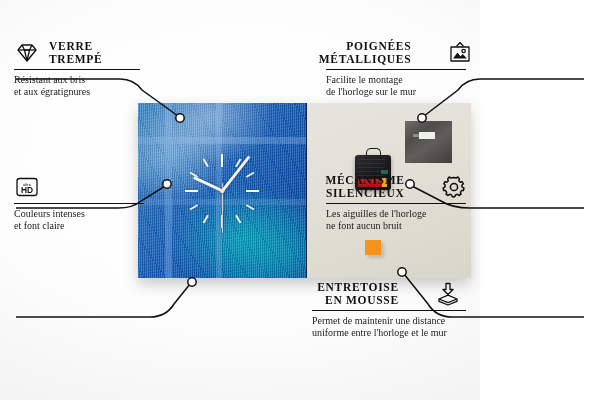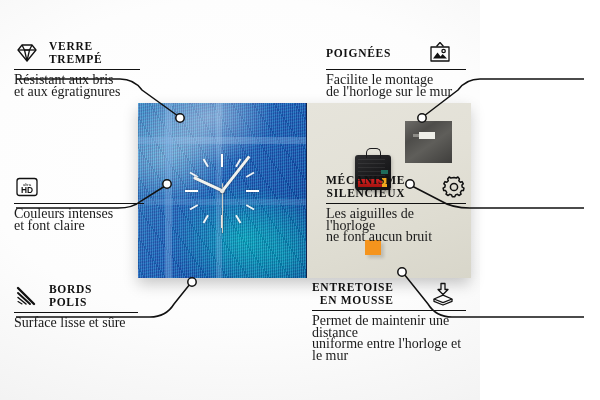--- a/index.html
+++ b/index.html
@@ -79,29 +79,29 @@
     background:repeating-linear-gradient(180deg,rgba(255,255,255,.07) 0 1px,transparent 1px 4px);}
   .mech .chip{position:absolute;right:3px;top:15px;width:7px;height:4px;background:#1f6b5a;}
   .foam{
     position:absolute;left:58px;top:137px;width:16px;height:15px;
     background:#f5941d;box-shadow:3px 3px 3px rgba(0,0,0,.14);
   }
 
   
   .callout{position:absolute;}
   .callout .head{display:flex;align-items:center;gap:9px;}
-  .callout.right .head{justify-content:flex-start;gap:36px;}
+  .callout.right .head{justify-content:center;gap:36px;}
   .title{
     font-weight:700;font-size:11.5px;line-height:13px;letter-spacing:.7px;
     color:#111;text-transform:uppercase;white-space:nowrap;
   }
   .callout.right .title{text-align:right;}
   .rule{height:1.4px;background:#111;margin-top:3px;}
   .desc{
-    font-size:14px;line-height:11.5px;color:#1a1a1a;margin-top:4px;white-space:pre-line;
+    font-size:10px;line-height:11.5px;color:#1a1a1a;margin-top:4px;white-space:pre-line;
   }
   .callout.right .desc{text-align:left;}
   .ico{width:26px;height:26px;flex:0 0 26px;display:block;}
   .ico svg{display:block;width:26px;height:26px;}
 
   .c1{left:14px;top:40px;width:126px;}
   .c2{left:14px;top:174px;width:130px;}
   .c3{left:14px;top:283px;width:124px;}
   .c4{right:14px;top:40px;width:140px;}
   .c5{right:14px;top:174px;width:140px;}
@@ -232,45 +232,26 @@
           <text x="13" y="11.6" font-family="Liberation Sans, sans-serif" font-size="4.4" text-anchor="middle" fill="#111">ultra</text>
           <text x="13" y="19.2" font-family="Liberation Sans, sans-serif" font-size="8.4" font-weight="bold" text-anchor="middle" fill="#111">HD</text>
         </svg>
       </span>
     </div>
     <div class="rule"></div>
     <div class="desc">Couleurs intenses
 et font claire</div>
   </div>
 
-  <div class="callout c3">
-    <div class="head">
-      <span class="ico">
-        <svg viewBox="0 0 26 26">
-            <g stroke="#111" stroke-linecap="round">
-          <path d="M4 5 L20 21" stroke-width="2.4"></path>
-          <path d="M4 10 L16 21" stroke-width="1.9"></path>
-          <path d="M4 14.5 L12 21" stroke-width="1.5"></path>
-          <path d="M4 18.5 L8 21" stroke-width="1.1"></path>
-        </g>
-          </svg>
-      </span>
-      <span class="title">
-        <span>BORDS</span><br>
-        <span>POLIS</span>
-      </span>
-    </div>
-    <div class="rule"></div>
-    <div class="desc">Surface lisse et sûre</div>
-  </div>
 
   <div class="callout c4 right">
     <div class="head">
       <span class="title">
         <span>POIGNÉES</span><br>
+        <span>MÉTALLIQUES</span>
       </span>
       <span class="ico">
         <svg viewBox="0 0 26 26">
             <g fill="none" stroke="#111" stroke-width="1.3" stroke-linejoin="round">
           <path d="M13 2.5 L9.5 6.5 M13 2.5 L16.5 6.5"></path>
           <rect x="4" y="7" width="18" height="14"></rect>
           <path d="M6 18.6 L10.5 12.5 L13.6 16.4 L15.6 14 L20 18.6 Z" fill="#111" stroke="none"></path>
           <circle cx="16.6" cy="11" r="1.7"></circle>
         </g>
           </svg>

